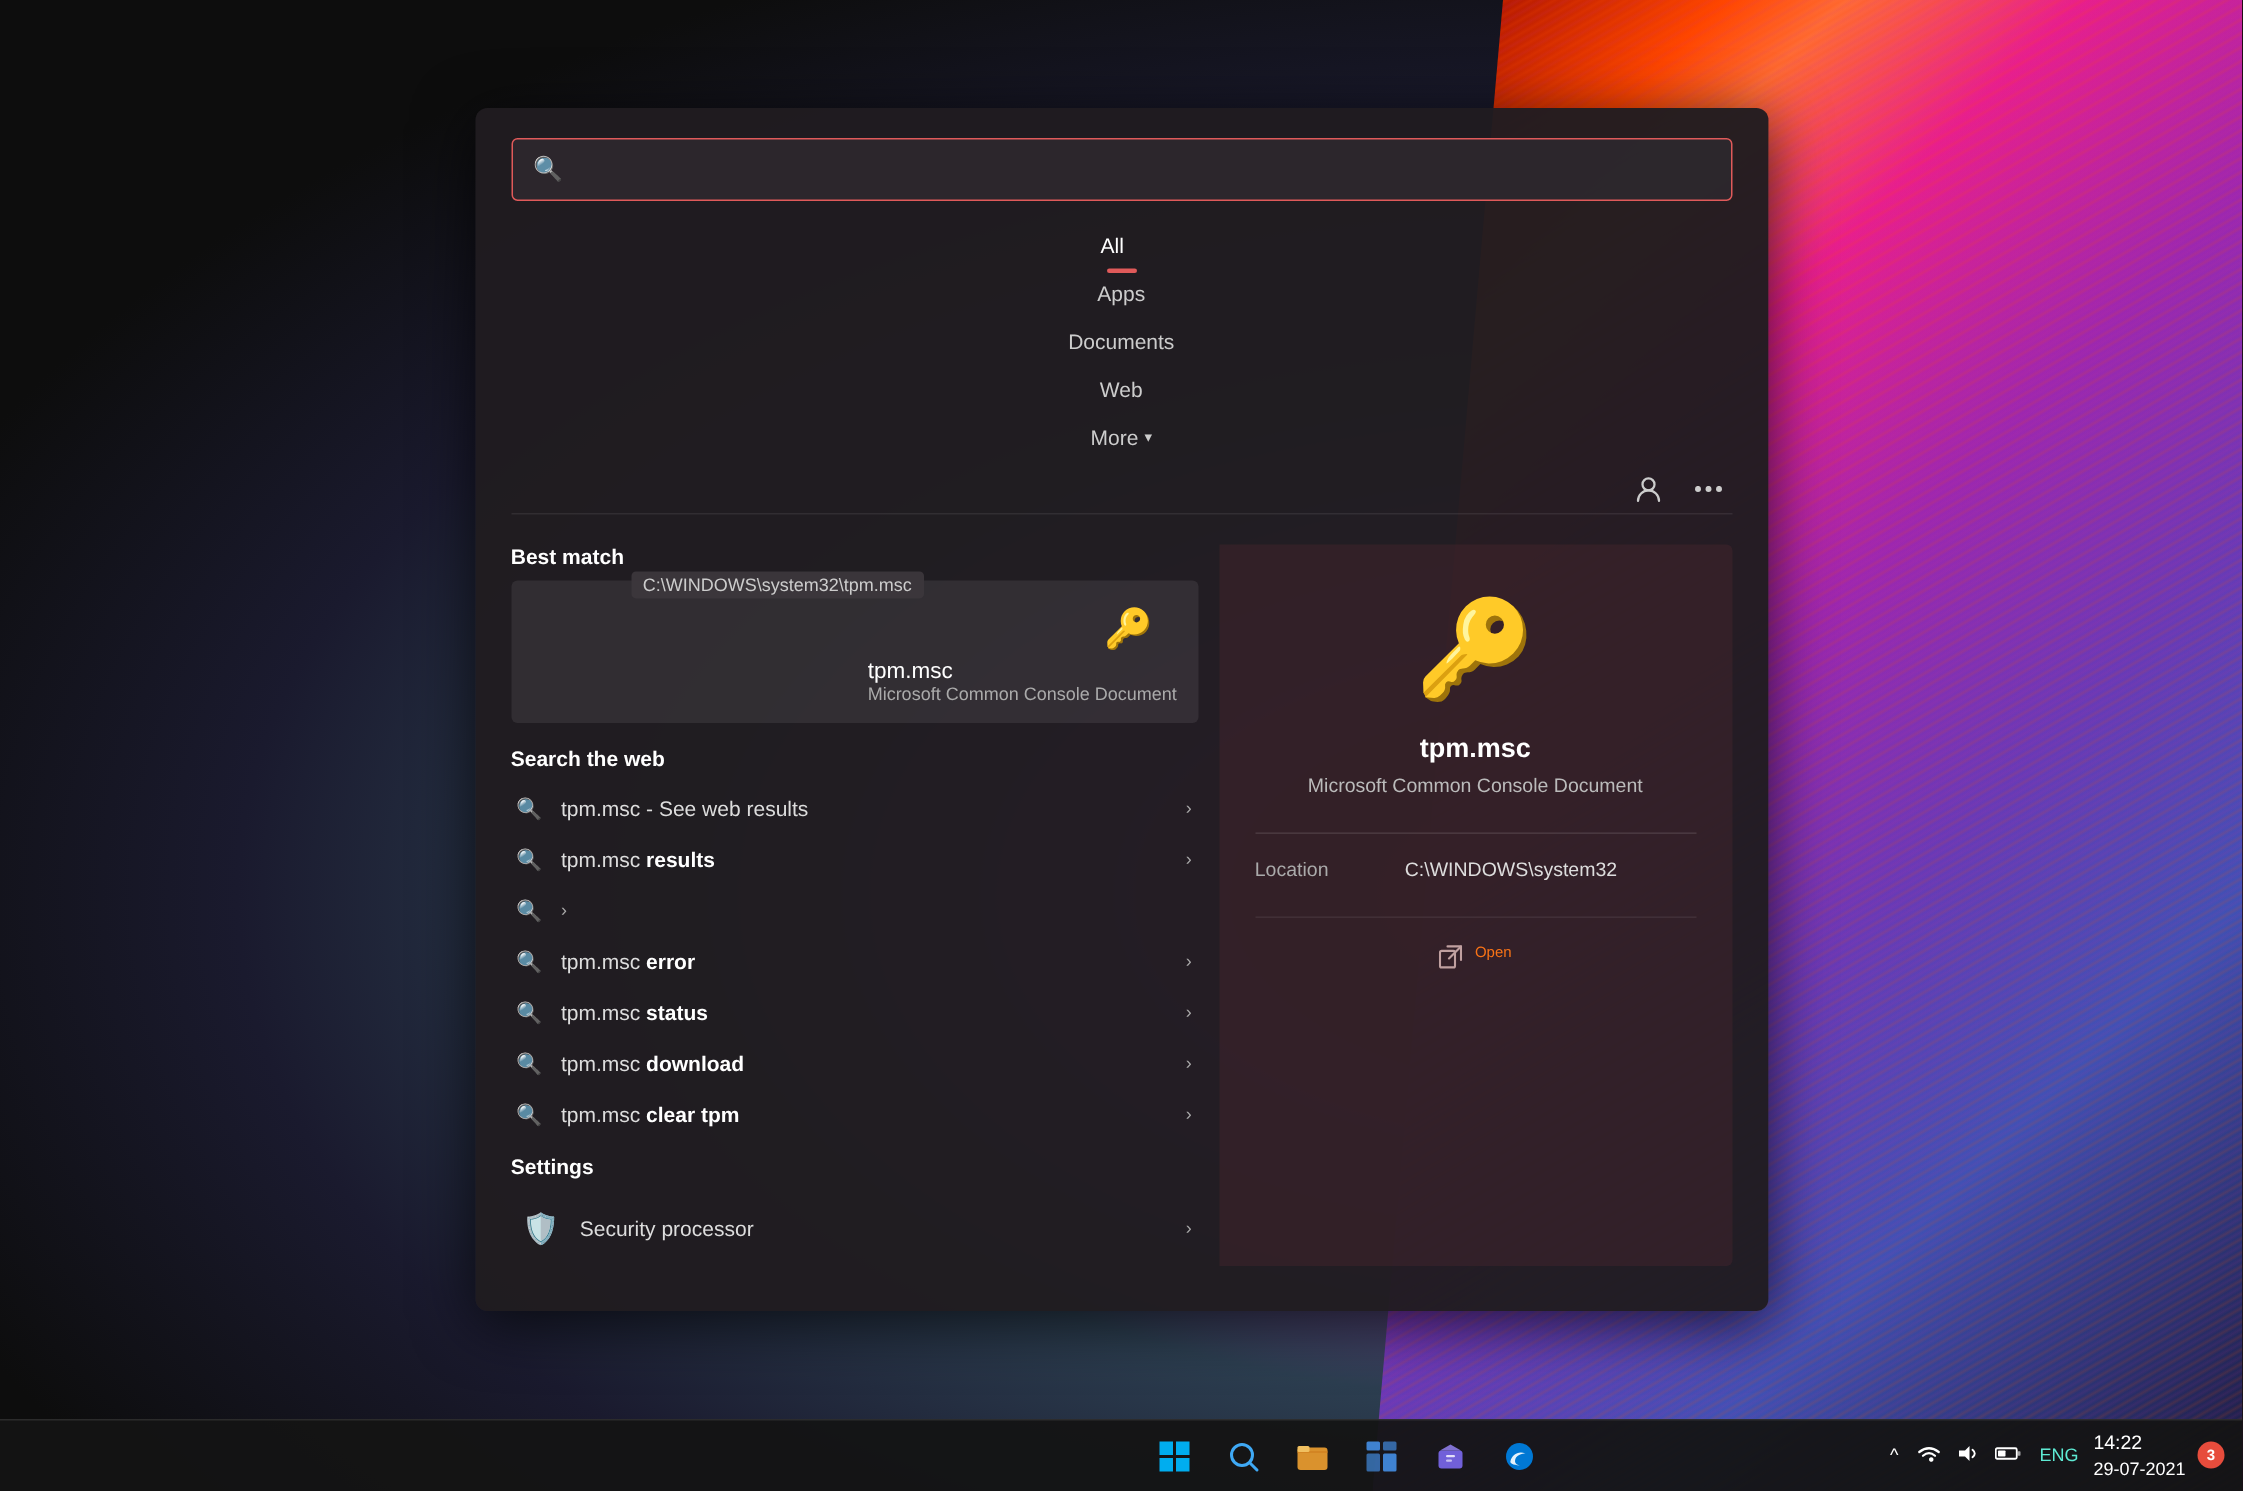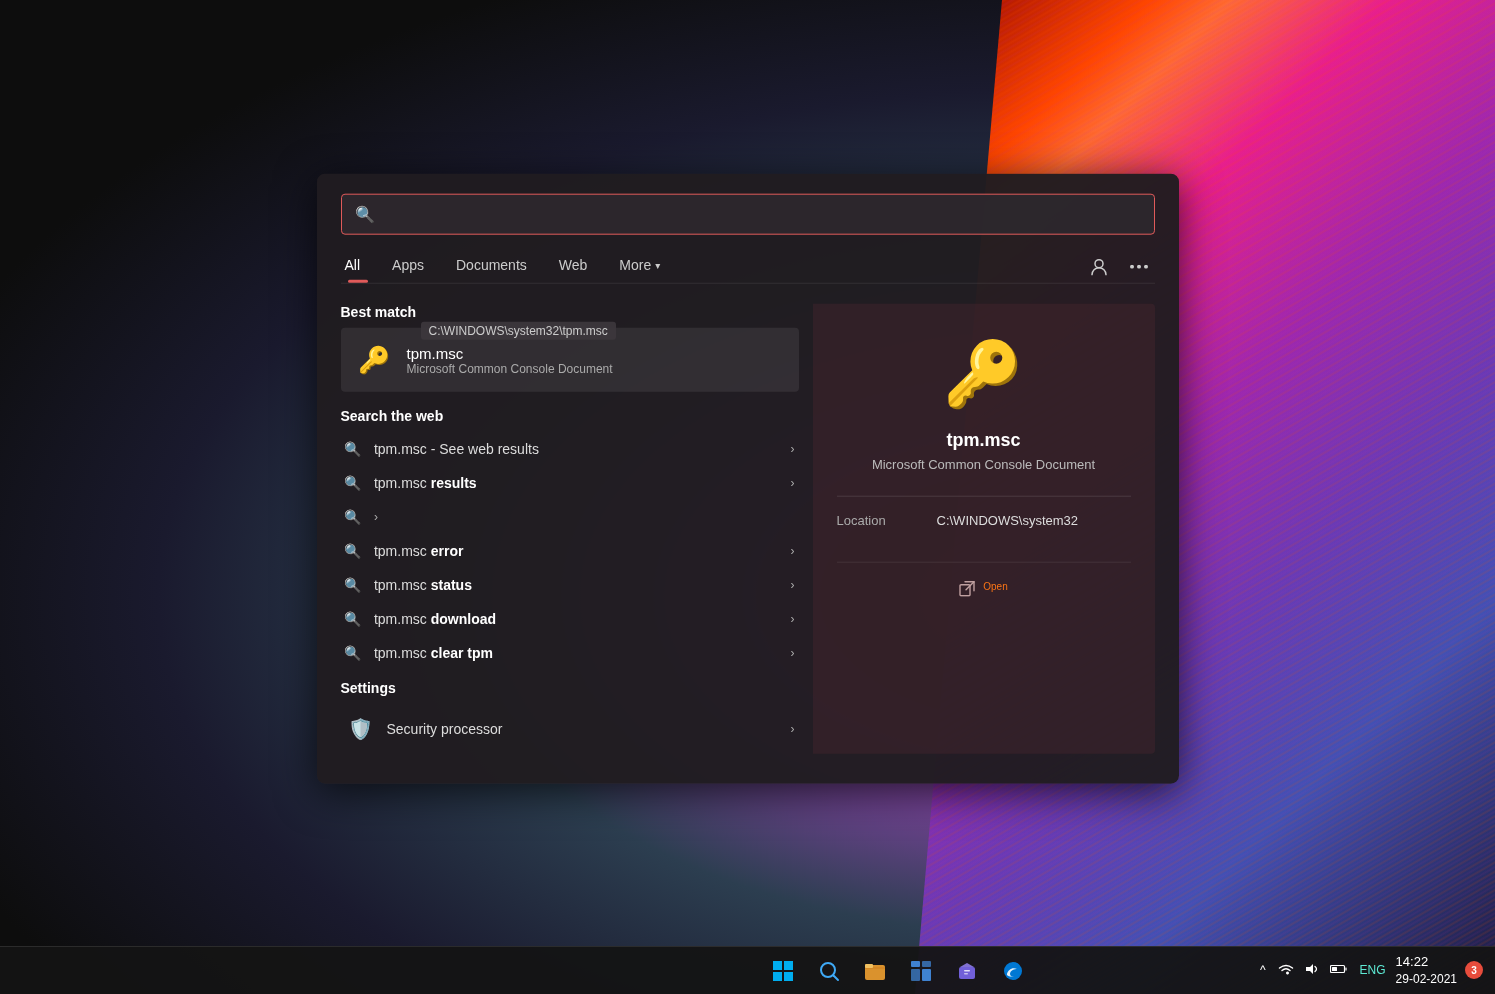--- a/index.html
+++ b/index.html
@@ -171,20 +171,21 @@
     }
 
     
     .filter-tabs {
       display: flex;
       align-items: center;
       gap: 0;
       margin-bottom: 20px;
       border-bottom: 1px solid rgba(255,255,255,0.08);
       padding-bottom: 0;
+      flex-direction: column;
     }
 
     .filter-tab {
       padding: 6px 16px 10px;
       color: #ccc;
       font-size: 14px;
       cursor: pointer;
       position: relative;
     }
 
@@ -252,27 +253,28 @@
     .section-header {
       color: white;
       font-size: 14px;
       font-weight: 600;
       margin-bottom: 8px;
     }
 
     
     .best-match-item {
       display: flex;
-      align-items: center;
+      align-items: flex-end;
       background: rgba(255,255,255,0.08);
       border-radius: 4px;
       padding: 12px 14px;
       cursor: pointer;
       margin-bottom: 16px;
       position: relative;
+      flex-direction: column;
     }
 
     .best-match-tooltip {
       position: absolute;
       top: -6px;
       left: 80px;
       background: rgba(60,55,60,0.95);
       color: #ccc;
       font-size: 12px;
       padding: 2px 8px;
@@ -412,21 +414,21 @@
       width: 100%;
       height: 1px;
       background: rgba(255,255,255,0.12);
       margin-bottom: 16px;
     }
 
     .right-panel-meta {
       width: 100%;
       display: flex;
       align-items: flex-start;
-      margin-bottom: 22px;
+      margin-bottom: 12px;
     }
 
     .meta-label {
       color: #aaa;
       font-size: 13px;
       width: 100px;
     }
 
     .meta-value {
       color: #ddd;
@@ -676,18 +678,18 @@
           <rect x="2" y="4" width="5" height="4" rx="0.5" fill="white"></rect>
           <rect x="15" y="4.5" width="2" height="3" rx="0.5" fill="white" opacity="0.6"></rect>
         </svg>
       </span>
     </div>
 
     <span class="tray-icon" style="font-size:12px; color:#5eead4;">ENG</span>
 
     <div class="taskbar-clock">
       <div class="time">14:22</div>
-      <div class="date">29-02-2021</div>
+      <div class="date">29-07-2021</div>
     </div>
 
     <div class="taskbar-badge">3</div>
   </div>
 </div>
 
 </body></html>

